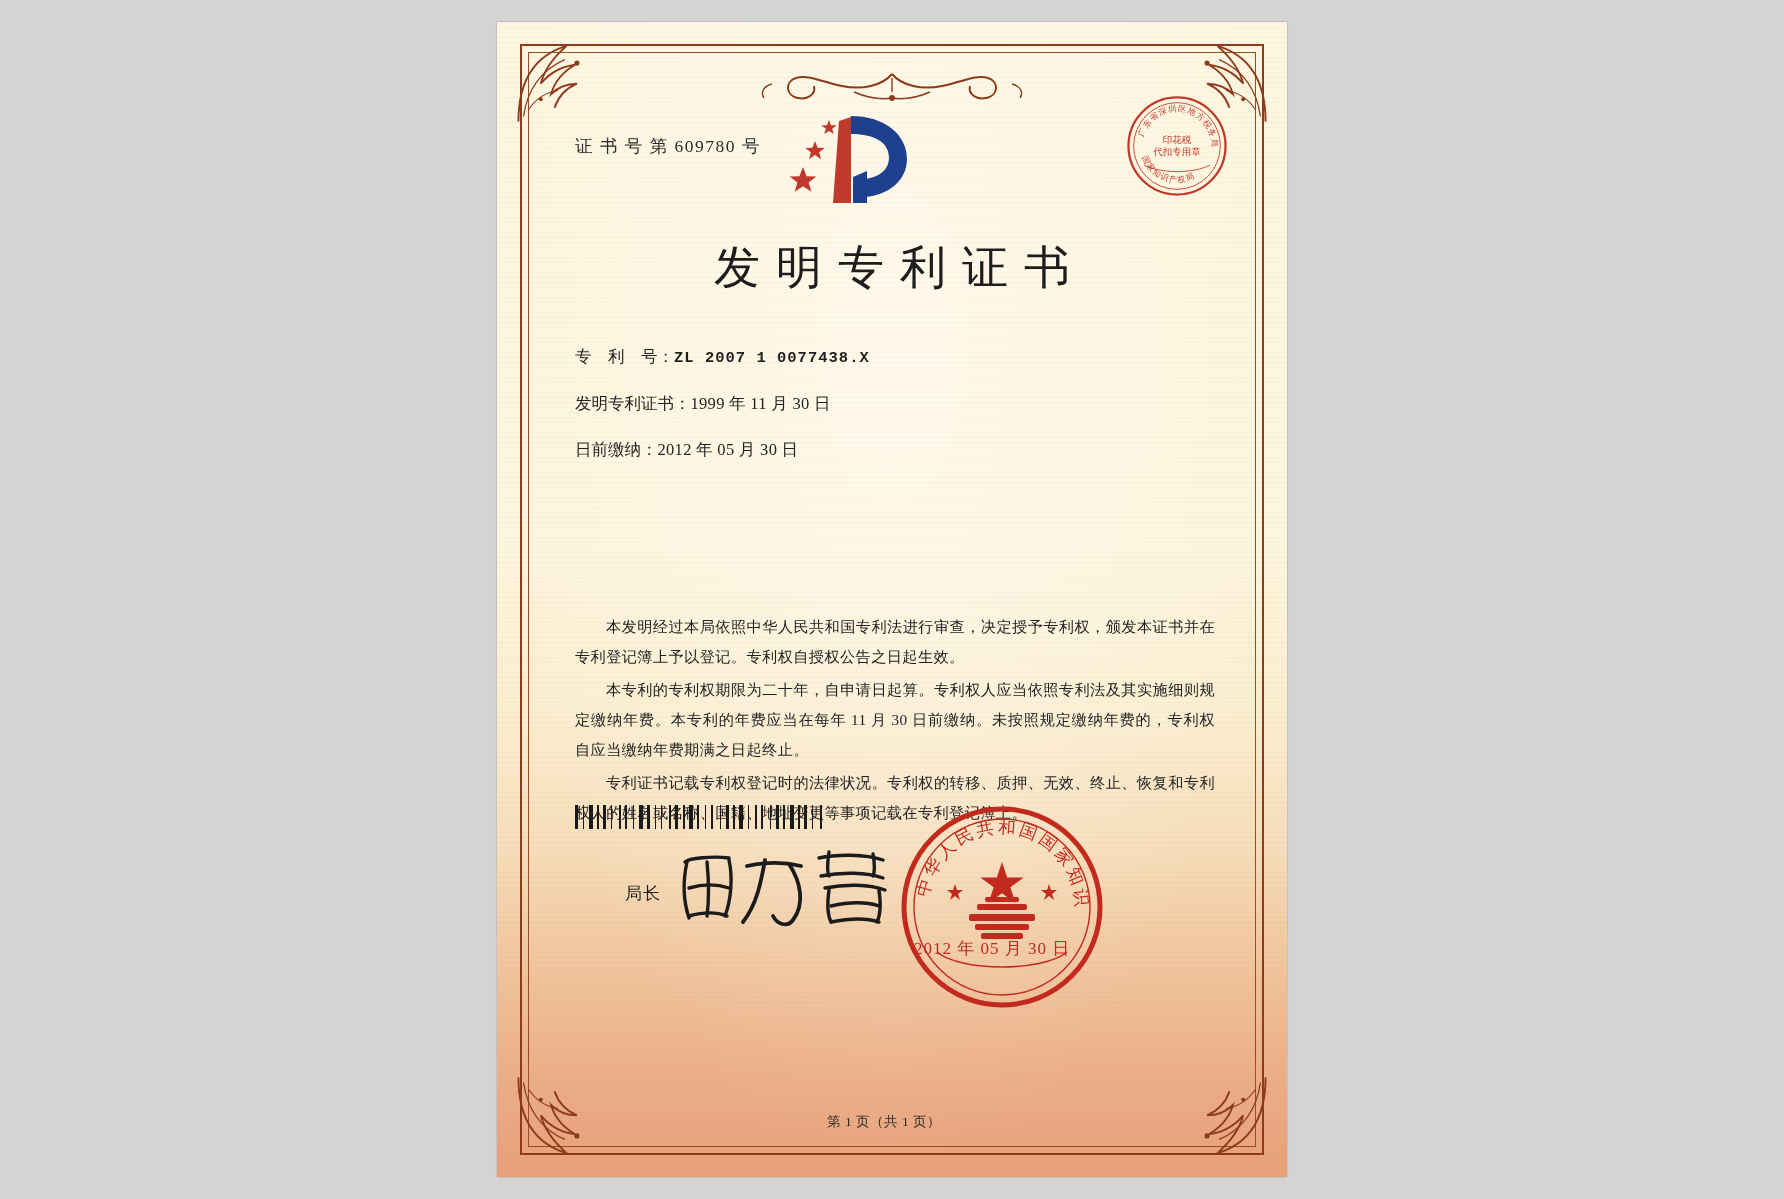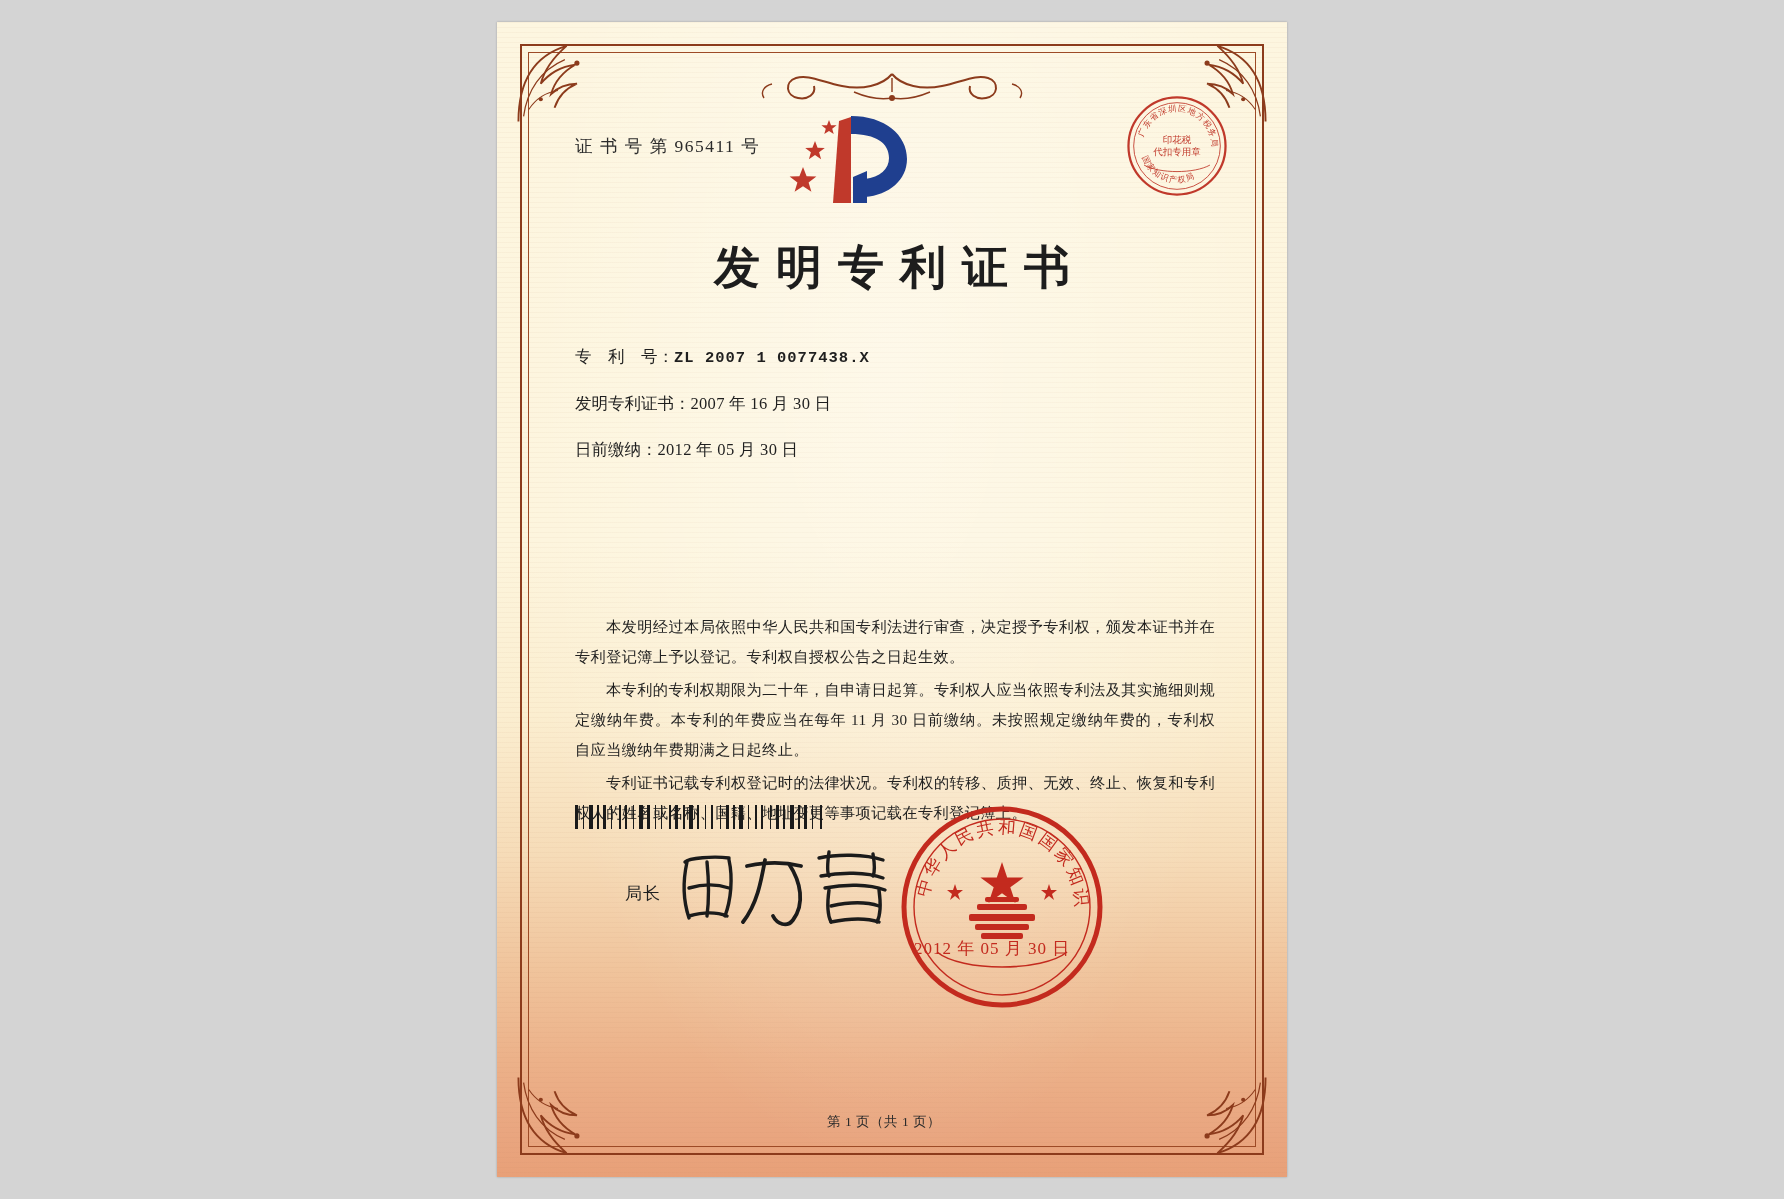--- a/index.html
+++ b/index.html
@@ -72,21 +72,21 @@
 
   .stamp-tax{
     position:absolute;right:58px;top:72px;width:104px;height:104px;
     color:#c0392b;
   }
   .stamp-tax svg{width:100%;height:100%;display:block;}
 
   .doc-title{
     position:absolute;left:0;right:0;top:215px;
     text-align:center;
-    font-size:46px;font-weight:bold;letter-spacing:16px;
+    font-size:46px;font-weight:normal;letter-spacing:16px;
     color:#1d1d1d;
     text-indent:16px;
     font-family:"Liberation Serif",serif;
   }
 
   .fields{position:absolute;left:78px;top:325px;right:70px;}
   .field{
     font-size:16.5px;color:#1f1f1f;margin-bottom:26.5px;
     white-space:nowrap;line-height:1.2;
   }
@@ -189,21 +189,21 @@
         <path d="M150 10 L150 24" stroke-width="1.4"></path>
         <path d="M112 24 C126 30 138 32 150 30 C162 32 174 30 188 24" stroke-width="1.4"></path>
         <circle cx="150" cy="30" r="3" fill="currentColor" stroke="none"></circle>
         <path d="M30 16 C22 18 18 24 22 30" stroke-width="1.4"></path>
         <path d="M270 16 C278 18 282 24 278 30" stroke-width="1.4"></path>
       </svg>
     </div>
 
     <div class="content">
 
-      <div class="cert-no">证 书 号 第 965411 号</div>
+      <div class="cert-no">证 书 号 第 609780 号</div>
 
       <div class="logo">
         <svg viewBox="0 0 130 105">
 
           <g fill="#c0392b">
             <polygon points="22,60 25.6,69.2 35.4,69.4 27.6,75.4 30.4,84.8 22,79.2 13.6,84.8 16.4,75.4 8.6,69.4 18.4,69.2"></polygon>
             <polygon points="34,34 36.6,40.8 43.8,40.9 38.1,45.3 40.1,52.2 34,48.1 27.9,52.2 29.9,45.3 24.2,40.9 31.4,40.8"></polygon>
             <polygon points="48,13 50,18.2 55.6,18.3 51.2,21.7 52.7,27.1 48,23.9 43.3,27.1 44.8,21.7 40.4,18.3 46,18.2"></polygon>
           </g>
 
@@ -232,21 +232,21 @@
         </svg>
       </div>
 
       <div class="doc-title">发明专利证书</div>
 
       <div class="fields">
         <div class="field mono">
           <span class="lbl">专　利　号：</span><span class="val">ZL 2007 1 0077438.X</span>
         </div>
         <div class="field">
-          <span class="lbl">发明专利证书：</span><span class="val">2007 年 16 月 30 日</span>
+          <span class="lbl">发明专利证书：</span><span class="val">1999 年 11 月 30 日</span>
         </div>
         <div class="field">
           <span class="lbl">日前缴纳：</span><span class="val">2012 年 05 月 30 日</span>
         </div>
       </div>
 
       <div class="paras">
         <div class="para">本发明经过本局依照中华人民共和国专利法进行审查，决定授予专利权，颁发本证书并在专利登记簿上予以登记。专利权自授权公告之日起生效。</div>
         <div class="para">本专利的专利权期限为二十年，自申请日起算。专利权人应当依照专利法及其实施细则规定缴纳年费。本专利的年费应当在每年 11 月 30 日前缴纳。未按照规定缴纳年费的，专利权自应当缴纳年费期满之日起终止。</div>
         <div class="para">专利证书记载专利权登记时的法律状况。专利权的转移、质押、无效、终止、恢复和专利权人的姓名或名称、国籍、地址变更等事项记载在专利登记簿上。</div>

